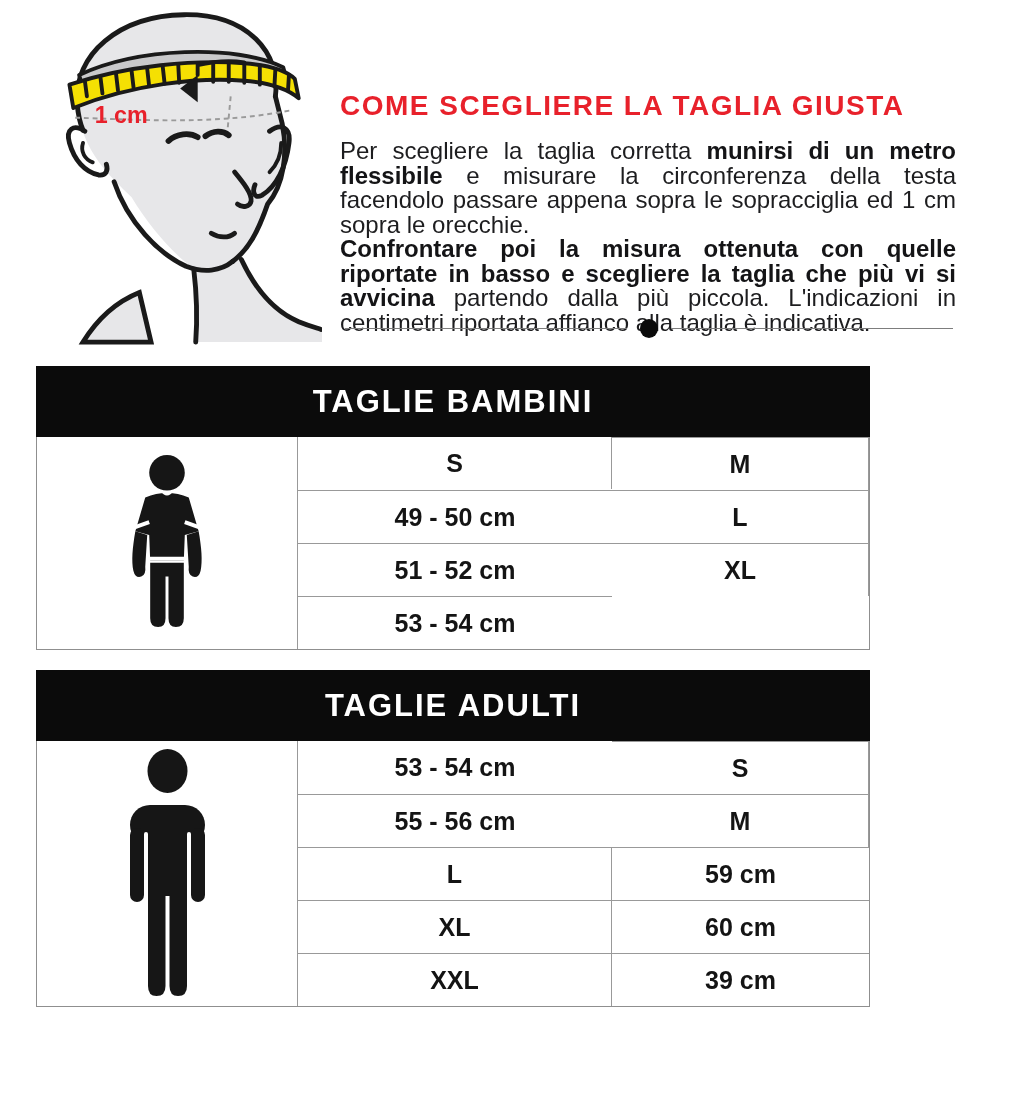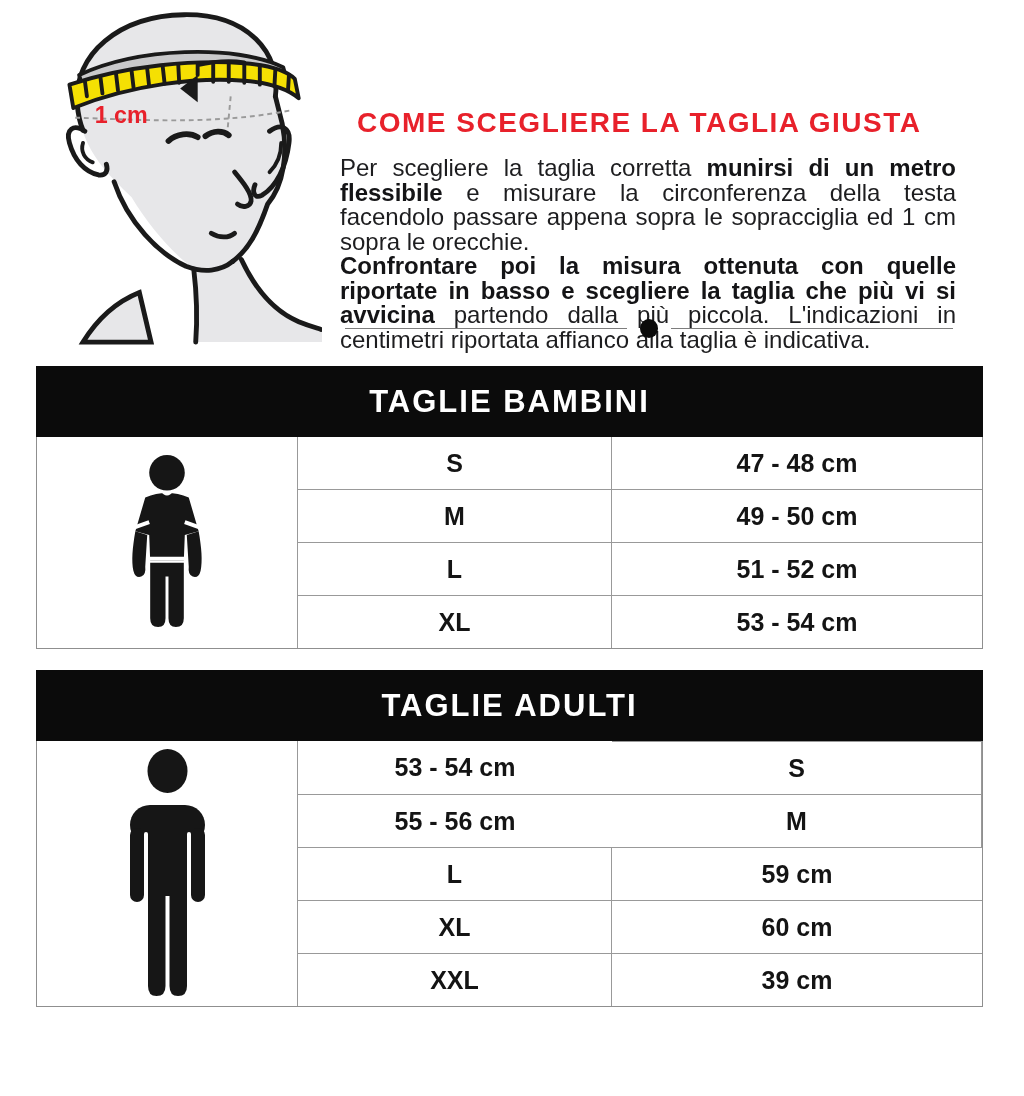--- a/index.html
+++ b/index.html
@@ -7,39 +7,39 @@
     position:relative;
     width:1024px;height:1096px;
     background:#ffffff;
     font-family:"Liberation Sans",sans-serif;
     overflow:hidden;
   }
   
   .head-illu{position:absolute;left:50px;top:2px;}
   .intro{position:absolute;left:340px;top:90px;width:616px;}
   .intro h1{
-    margin:17px;
+    margin:0;
     font-size:28px;font-weight:800;letter-spacing:1.5px;
     color:#e8212b;white-space:nowrap;
   }
   .intro p{
     margin:0;text-align:justify;
     font-size:24px;line-height:24.5px;color:#1d1d1f;
   }
   .intro p.first{margin-top:17px;}
   .intro b{font-weight:700;color:#141416;}
   
   .divider{
     position:absolute;left:345px;top:318px;width:608px;height:20px;
     display:flex;align-items:center;gap:13px;
   }
   .divider .line{flex:1;height:0;border-top:1px solid #7d7d7d;}
   .divider .dot{width:18px;height:19px;border-radius:50%;background:#0b0b0b;}
   
-  .size-table{position:absolute;left:36px;width:947px;text-align:center;}
+  .size-table{position:absolute;left:36px;width:834px;text-align:center;}
   .size-table .bar{
     height:71px;background:#0b0b0b;
     display:flex;align-items:center;justify-content:center;
   }
   .size-table .bar span{
     color:#ffffff;font-size:31px;font-weight:700;letter-spacing:2px;
   }
   .size-table .tbody{
     display:grid;
     grid-template-columns:261px 314px 1fr;
@@ -153,21 +153,20 @@
             <path d="M 23 110 L 57 110 L 57 166 Q 57 175 49 175 Q 41.5 175 41.5 166 L 41.5 124 L 38.5 124 L 38.5 166 Q 38.5 175 31 175 Q 23 175 23 166 Z"></path>
           </g>
           <g stroke="#ffffff" stroke-width="4">
             <path d="M 5 75 L 22 69"></path>
             <path d="M 58 69 L 75 75"></path>
             <path d="M 21 106 L 59 106"></path>
           </g>
         </svg>
       </div>
       <div class="cell size-col">S</div>
-      <div class="cell">47 - 48 cm</div>
       <div class="cell size-col bt">M</div>
       <div class="cell bt">49 - 50 cm</div>
       <div class="cell size-col bt">L</div>
       <div class="cell bt">51 - 52 cm</div>
       <div class="cell size-col bt">XL</div>
       <div class="cell bt">53 - 54 cm</div>
     </div>
   </section>
 
   <section class="size-table t-adulti">

